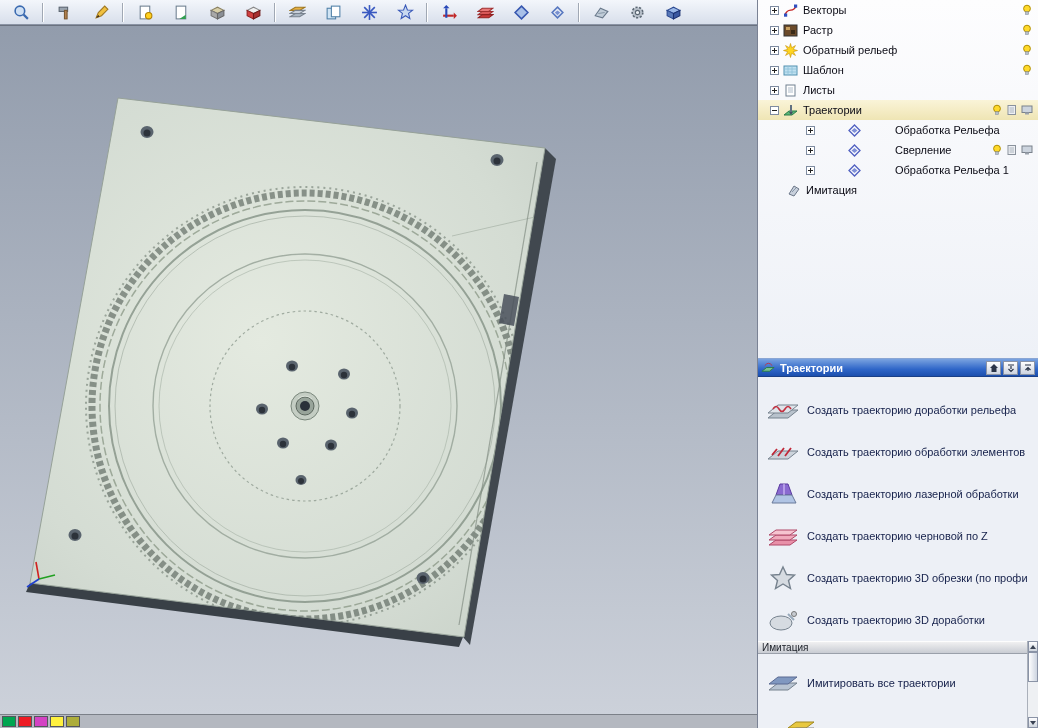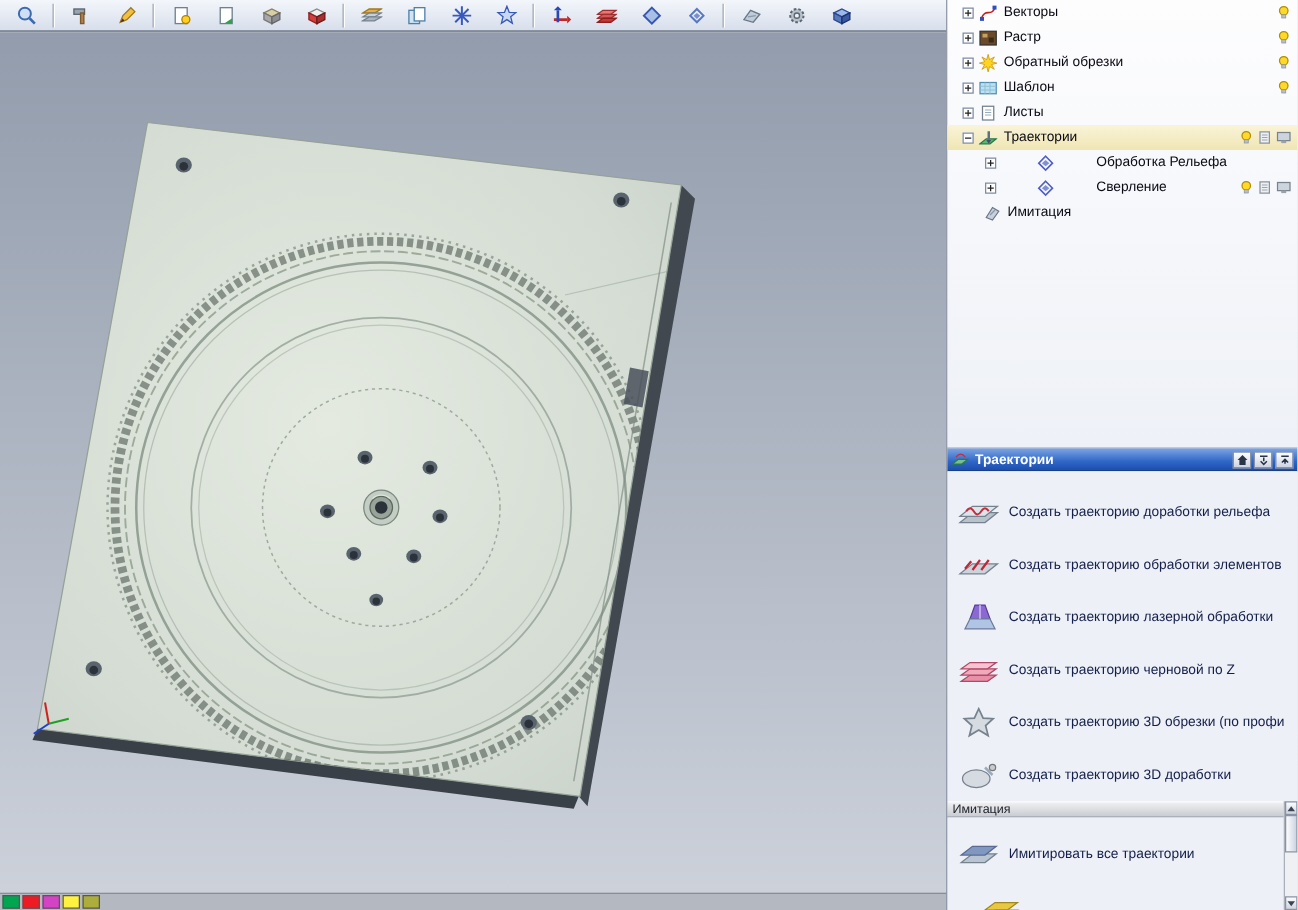--- a/index.html
+++ b/index.html
@@ -23,21 +23,21 @@
     display:flex; align-items:center; gap:2px; padding-left:2px; }
   .swatch { width:14px; height:11px; border:1px solid #54565c; flex:none; }
 
   
   .right-col { width:281px; flex:none; display:flex; flex-direction:column; position:relative;
     border-left:1px solid #7a8294;
     background:linear-gradient(180deg,#fbfcfe 0%,#eef1f6 50%,#e6e9f0 100%); }
 
   .tree { height:358px; flex:none; padding-top:0; background:linear-gradient(180deg,#fdfdfe,#eef1f7); }
   .tree-row { height:20px; display:flex; align-items:center; padding-left:12px; white-space:nowrap; }
-  .tree-row.lvl1 { padding-left:30px;gap:28px; }
+  .tree-row.lvl1 { padding-left:48px;gap:28px; }
   .tree-row.selected { background:linear-gradient(180deg,#faf4d8,#efe5b4); }
   .expand { width:9px; height:9px; border:1px solid #7e8ba0; background:#fff; position:relative; margin-right:4px; flex:none; }
   .expand::before { content:""; position:absolute; left:1px; right:1px; top:3px; height:1px; background:#222; }
   .expand.plus::after { content:""; position:absolute; top:1px; bottom:1px; left:3px; width:1px; background:#222; }
   .expand-spacer { width:16px; flex:none; }
   .tree-icon { width:15px; height:15px; margin-right:5px; flex:none; }
   .tree-icon svg { width:15px; height:15px; display:block; }
   .tree-label { color:#0a0a14; }
   .tree-row.bold .tree-label { font-weight:bold; }
   .row-right { margin-left:auto; display:flex; gap:3px; padding-right:5px; }
@@ -340,21 +340,21 @@
       </div>
 
 
       <div class="tree-row">
         <span class="expand plus"></span>
         <span class="tree-icon">
             <svg viewBox="0 0 15 15">
               <polygon points="14.5,7.5 10.27,8.65 12.45,12.45 8.65,10.27 7.5,14.5 6.35,10.27 2.55,12.45 4.73,8.65 0.5,7.5 4.73,6.35 2.55,2.55 6.35,4.73 7.5,0.5 8.65,4.73 12.45,2.55 10.27,6.35" fill="#ffd520" stroke="#c89000" stroke-width="0.6"></polygon>
             </svg>
           </span>
-        <span class="tree-label">Обратный обрезки</span>
+        <span class="tree-label">Обратный рельеф</span>
         <span class="row-right">
             <span class="mini-icon">
               <svg viewBox="0 0 12 12">
                 <circle cx="6" cy="4.6" r="3.4" fill="#ffd92a" stroke="#b08e00"></circle>
                 <rect x="4.4" y="7.8" width="3.2" height="2.6" fill="#b9c0c8" stroke="#8a929c" stroke-width="0.6"></rect>
               </svg>
             </span>
           </span>
       </div>
 
@@ -455,20 +455,30 @@
             </span>
           <span class="mini-icon">
               <svg viewBox="0 0 12 12">
                 <rect x="1" y="2" width="10" height="6.5" fill="#ccd4de" stroke="#7a828c"></rect>
                 <rect x="4" y="8.5" width="4" height="2" fill="#9aa2ac"></rect>
               </svg>
             </span>
         </span>
       </div>
 
+      <div class="tree-row lvl1">
+        <span class="expand plus"></span>
+        <span class="tree-icon">
+            <svg viewBox="0 0 15 15">
+              <polygon points="7.5,2 13,7.5 7.5,13 2,7.5" fill="none" stroke="#5060c0" stroke-width="1.3"></polygon>
+              <polygon points="7.5,5 10.5,7.5 7.5,10 4.5,7.5" fill="#8090d8"></polygon>
+            </svg>
+          </span>
+        <span class="tree-label">Обработка Рельефа 1</span>
+      </div>
 
       <div class="tree-row">
         <span class="expand-spacer"></span>
         <span class="tree-icon">
             <svg viewBox="0 0 15 15">
               <polygon points="3,11 8,3 13,6 8,13" fill="#c8d0dc" stroke="#6a7688"></polygon>
               <path d="M6 9l4 -4" stroke="#8898a8"></path>
             </svg>
           </span>
         <span class="tree-label">Имитация</span>

